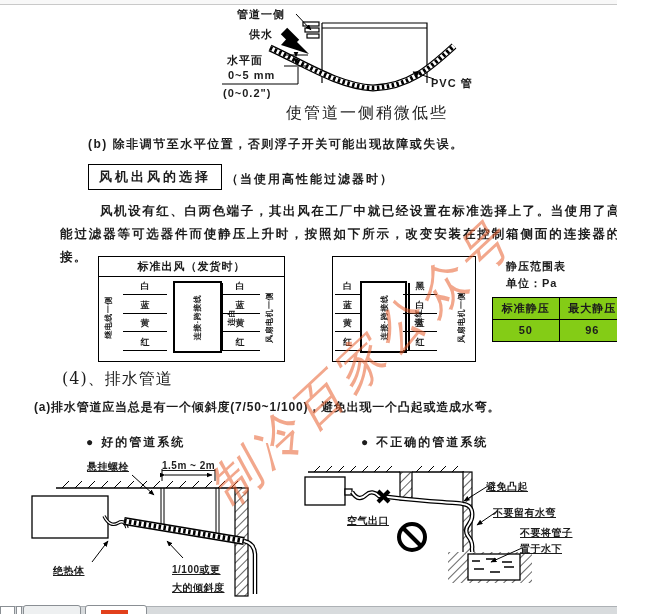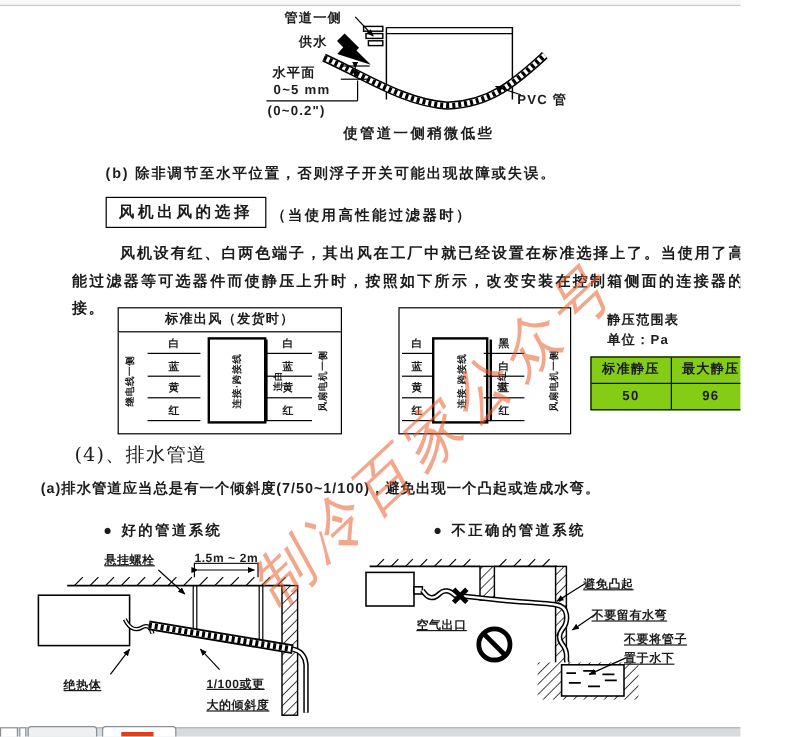--- a/index.html
+++ b/index.html
@@ -1,21 +1,21 @@
 <!DOCTYPE html>
 <html><head>
 <meta charset="utf-8">
 <style>
   html,body{margin:0;padding:0;background:#fff;}
   .page{position:relative;width:617px;height:614px;background:#ffffff;overflow:hidden;
         font-family:"Liberation Sans",sans-serif;color:#1c1c1c;}
   .topstrip{position:absolute;left:0;top:0;width:665px;height:4px;background:#f8f8f8;border-bottom:1px solid #c9c9c9;}
   .lbl{position:absolute;font-size:11px;font-weight:bold;letter-spacing:1px;white-space:nowrap;}
   .lbl-sm{position:absolute;font-size:10px;font-weight:bold;letter-spacing:0.5px;white-space:nowrap;text-decoration:underline;}
-  .caption{position:absolute;font-size:12px;font-weight:bold;letter-spacing:2px;white-space:nowrap;}
+  .caption{position:absolute;font-size:16px;font-weight:normal;letter-spacing:2px;white-space:nowrap;}
   .note{position:absolute;font-size:12px;font-weight:600;letter-spacing:1.5px;white-space:nowrap;}
   .headbox{position:absolute;border:1.5px solid #000;padding:3px 10px;font-size:13px;font-weight:bold;letter-spacing:3px;white-space:nowrap;}
   .headsuffix{position:absolute;font-size:12px;font-weight:600;letter-spacing:2px;white-space:nowrap;}
   .para{position:absolute;font-size:12.5px;line-height:23px;font-weight:600;letter-spacing:1.3px;text-indent:3.2em;text-align:justify;}
   .ctable{position:absolute;border:1.2px solid #000;background:#fff;}
   .ctitle{height:19px;line-height:19px;text-align:center;font-weight:bold;font-size:11px;letter-spacing:1px;border-bottom:1.2px solid #000;}
   .wire{position:absolute;border-bottom:1.2px solid #000;font-size:9px;font-weight:bold;text-align:center;height:15px;line-height:14px;}
   .jbox{position:absolute;border:2px solid #000;display:flex;}
   .jcell{flex:1;display:flex;align-items:center;justify-content:center;border-right:2px solid #000;}
   .jcell:last-child{border-right:none;}

